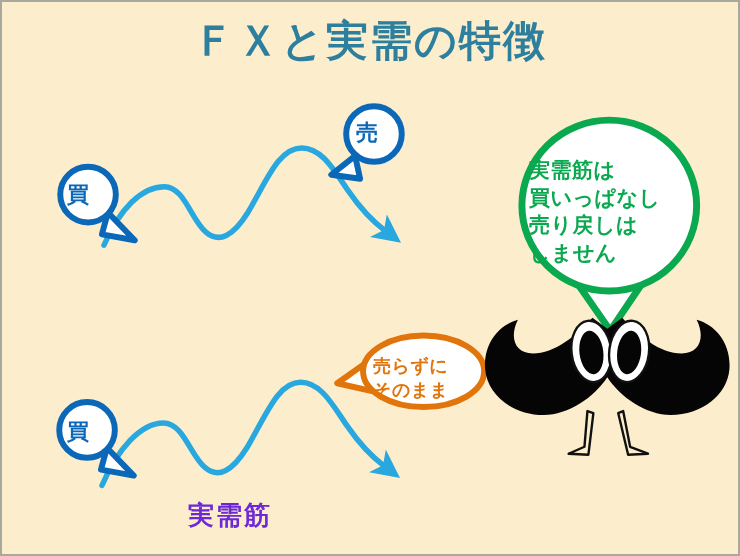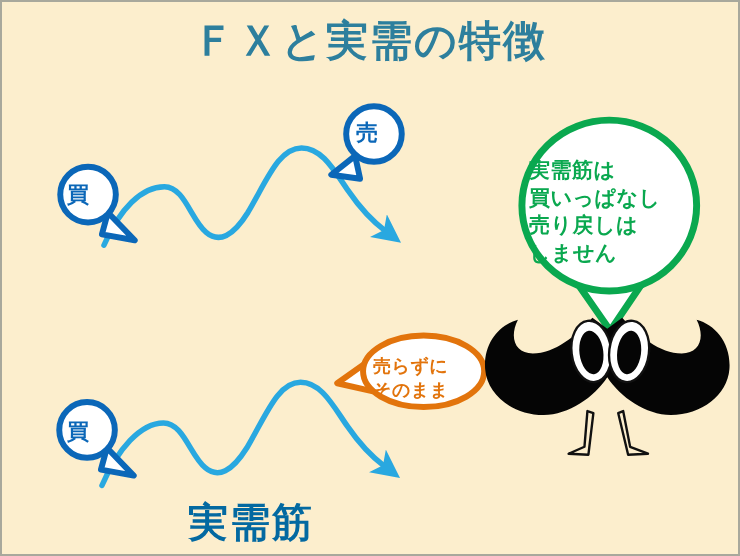--- a/index.html
+++ b/index.html
@@ -48,23 +48,23 @@
     letter-spacing: 1px;
   }
   #fx-label .paren {
     font-size: 16px;
     letter-spacing: 0px;
     vertical-align: 1px;
   }
   #jitsuju-label {
     left: 186px;
     top: 500px;
-    font-size: 40px;
-    font-weight: 700;
-    color: #0369a1;
+    font-size: 26px;
+    font-weight: 700;
+    color: #6d28d9;
     letter-spacing: 2px;
   }
   .bub-text {
     position: absolute;
     white-space: pre;
     user-select: none;
     font-weight: 700;
   }
   #kai1-text, #kai2-text, #uri-text {
     font-size: 22px;

